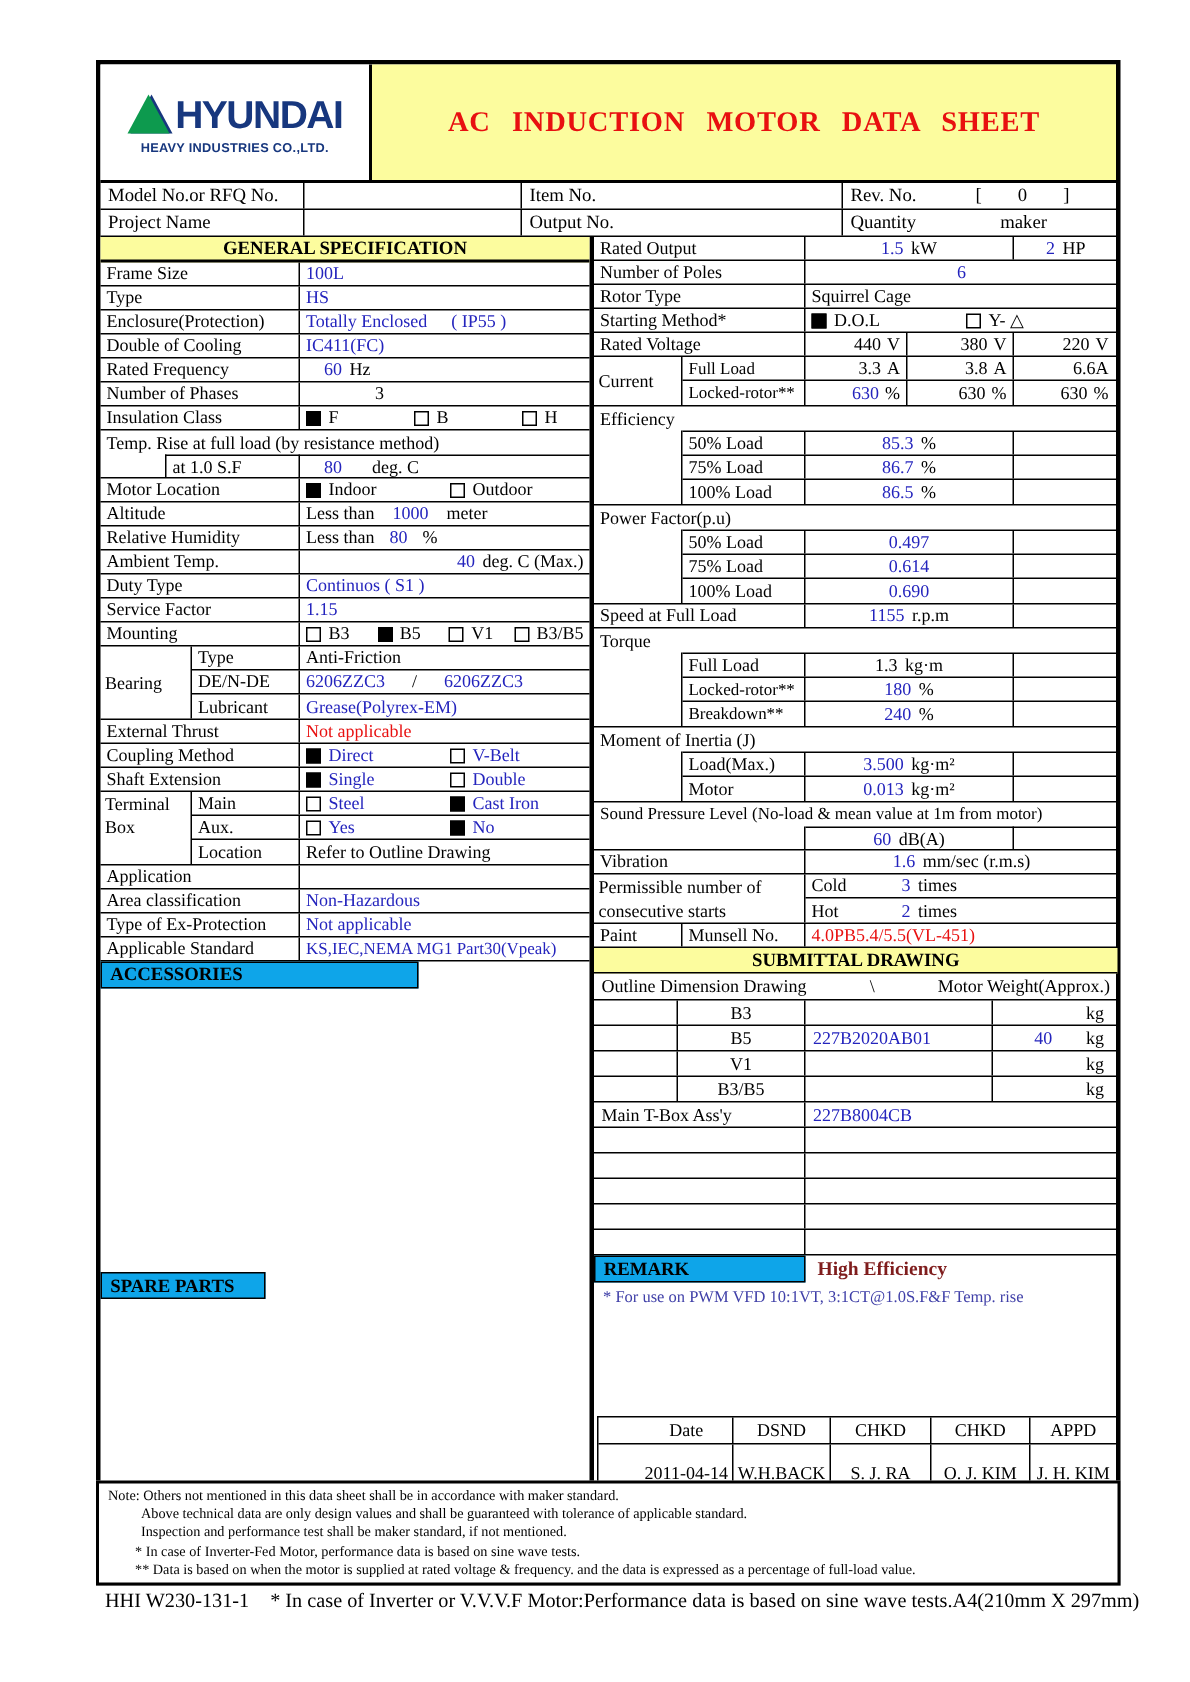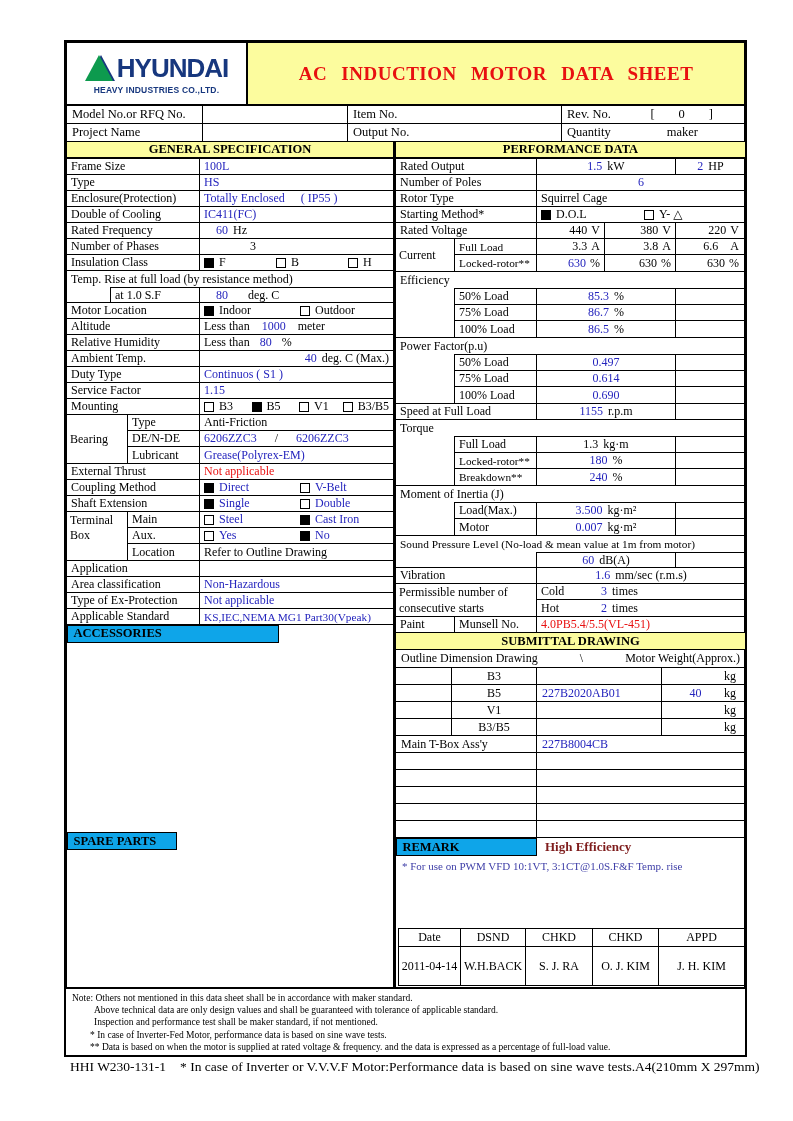--- a/index.html
+++ b/index.html
@@ -4,21 +4,21 @@
 <style>
   * { margin:0; padding:0; box-sizing:border-box; }
   body { background:#fff; font-family:"Liberation Serif","DejaVu Serif",serif; }
   .page { position:relative; width:793px; height:1121px; background:#fff; overflow:hidden; }
   .sheet { position:absolute; left:64px; top:40px; width:683px; height:1017px; border:3px solid #000; background:#fff; }
   .yellow { background:#fcfc9e; }
   .bv { color:#2424bd; }
   .rv { color:#e81010; }
 
   
-  .hdr { display:flex; height:63px; border-bottom:2px solid #000; }
+  .hdr { display:flex; height:79px; border-bottom:2px solid #000; }
   .logo { width:181px; border-right:2px solid #000; background:#fff; display:flex; flex-direction:column; align-items:center; justify-content:center; font-family:"Liberation Sans","DejaVu Sans",sans-serif; }
   .logo-row { display:flex; align-items:center; gap:4px; }
   .tri { width:0; height:0; border-left:14px solid transparent; border-right:14px solid transparent; border-bottom:26px solid #0d9a4e; filter:drop-shadow(2px 0 0 #17377e); }
   .brand { font-size:26px; font-weight:bold; color:#17377e; letter-spacing:-1px; }
   .logo-sub { font-size:8.5px; font-weight:bold; color:#17377e; letter-spacing:.2px; margin-top:1px; }
   .title { flex:1; display:flex; align-items:center; justify-content:center; font-size:19px; font-weight:bold; color:#e81010; word-spacing:9px; letter-spacing:.5px; }
 
   
   .irow { display:flex; height:18px; border-bottom:1px solid #000; font-size:12.5px; }
   .irow .c { border-right:1px solid #000; }
@@ -84,21 +84,21 @@
   .rem { position:absolute; left:-0.5px; top:0; width:141px; }
   .hieff { margin-left:149px; font-weight:bold; font-size:13px; color:#7f1d1d; }
   .remnote { margin:4px 0 0 6px; font-size:11px; color:#4040a8; }
 
   
   .datetable { position:absolute; left:2px; right:0; top:786px; height:58px; border:1.5px solid #000; display:flex; flex-direction:column; font-size:12px; }
   .dt-h { display:flex; height:18px; border-bottom:1px solid #000; }
   .dt-v { display:flex; flex:1; }
   .dt-c { display:flex; align-items:center; justify-content:center; border-right:1px solid #000; overflow:hidden; }
   .dt-c:last-child { border-right:none; }
-  .dc1 { width:62px; } .dc2 { width:65px; } .dc3 { width:67px; } .dc4 { width:66px; } .dc5 { flex:1; }
+  .dc1 { width:62px;margin-left:28px; } .dc2 { width:65px; } .dc3 { width:67px; } .dc4 { width:66px; } .dc5 { flex:1; }
 
   
   .notebox { position:absolute; left:-3px; right:-3px; bottom:-3px; height:70px; border:2.5px solid #000; background:#fff; padding:3px 6px; font-size:9.5px; line-height:12.2px; }
   .ind1 { padding-left:22px; } .ind2 { padding-left:18px; }
 
   .footer { position:absolute; left:70px; top:1059px; width:677px; display:flex; font-size:13.5px; white-space:nowrap; }
   .footer .fm { padding-left:14px; flex:1; }
 </style>
 </head>
 <body>
@@ -377,21 +377,20 @@
 
       <div class="accrow">
             <span class="ylab acc">ACCESSORIES</span>
           </div>
       <div class="lfree">
         <span class="ylab spare">SPARE PARTS</span>
       </div>
     </div>
 
     <div class="rcol">
-      <div class="sec">PERFORMANCE DATA</div>
 
       <div class="r">
             <div class="c rlab">Rated Output</div>
             <div class="c v139">
               <span class="bv">1.5</span>
               <span>kW</span>
             </div>
             <div class="c v69 cen">
               <span class="bv">2</span>
               <span>HP</span>
@@ -440,21 +439,21 @@
           <div class="r">
                 <div class="c sub82 smallfont">Full Load</div>
                 <div class="c v68">
                   <span>3.3</span>
                   <span>A</span>
                 </div>
                 <div class="c v71">
                   <span>3.8</span>
                   <span>A</span>
                 </div>
-                <div class="c v69" style="justify-content:flex-end;gap:12px;padding-right:6px">
+                <div class="c v69" style="justify-content:flex-end;gap:0;padding-right:6px">
                   <span>6.6</span>
                   <span>A</span>
                 </div>
               </div>
           <div class="r">
                 <div class="c sub82 smallfont">Locked-rotor**</div>
                 <div class="c v68">
                   <span class="bv">630</span>
                   <span>%</span>
                 </div>
@@ -579,21 +578,21 @@
                 <div class="c sub82">Load(Max.)</div>
                 <div class="c v139">
                   <span class="bv">3.500</span>
                   <span>kg·m²</span>
                 </div>
                 <div class="c v69"></div>
               </div>
           <div class="r">
                 <div class="c sub82">Motor</div>
                 <div class="c v139">
-                  <span class="bv">0.007</span>
+                  <span class="bv">0.013</span>
                   <span>kg·m²</span>
                 </div>
                 <div class="c v69"></div>
               </div>
         </div>
       </div>
 
       <div class="r" style="border-bottom:none">
             <div class="fullrow smallfont">Sound Pressure Level (No-load &amp; mean value at 1m from motor)</div>
           </div>

